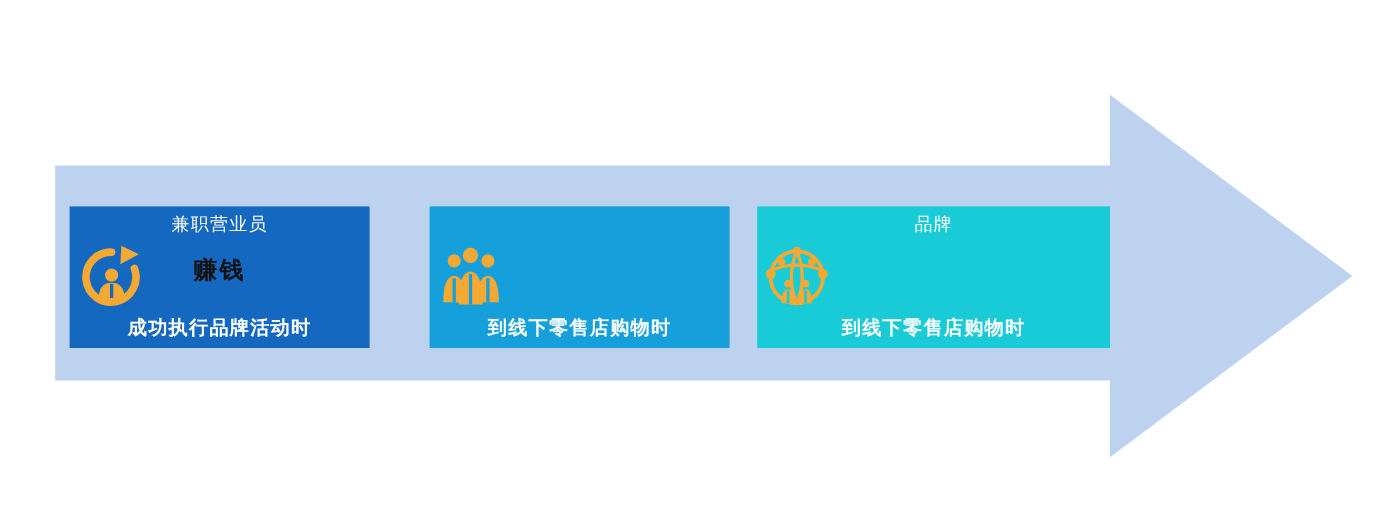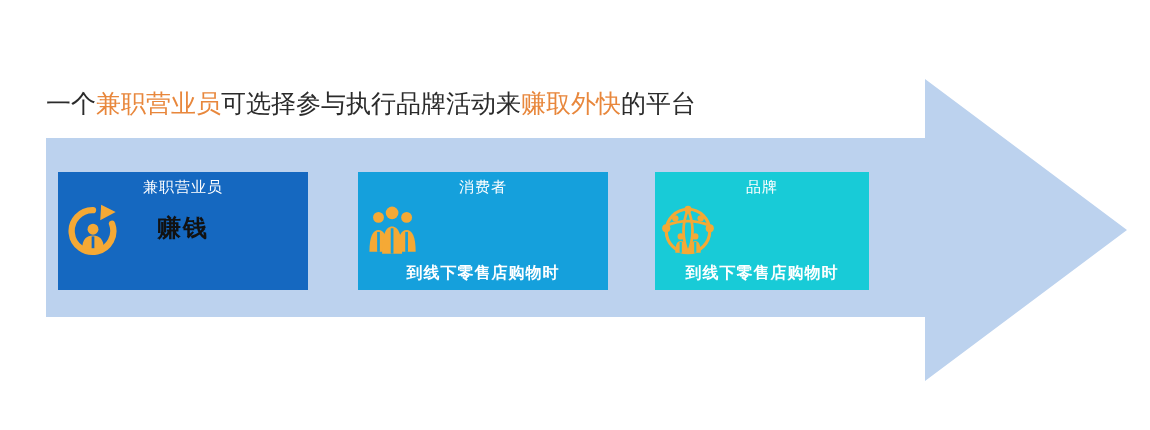--- a/index.html
+++ b/index.html
@@ -48,41 +48,41 @@
 
   
   .card {
     position: absolute;
     top: 172px;
     height: 118px;
     box-sizing: border-box;
   }
   .card-1 { left: 58px;  width: 250px; }
   .card-2 { left: 358px; width: 250px; }
-  .card-3 { left: 655px; width: 214px; }
+  .card-3 { left: 631px; width: 294px; }
 
   .card-header {
     position: absolute;
     top: 6px;
     left: 0;
     right: 0;
     text-align: center;
     font-size: 15px;
     color: #ffffff;
     font-family: "Liberation Sans", "DejaVu Sans", sans-serif;
     font-weight: normal;
     letter-spacing: 1px;
   }
   .card-main {
     position: absolute;
     top: 40px;
     left: 0;
     right: 0;
     text-align: center;
-    font-size: 24px;
+    font-size: 20px;
     color: #111111;
     font-weight: bold;
     letter-spacing: 2px;
     font-family: "Liberation Serif", "DejaVu Serif", serif;
   }
   .card-footer {
     position: absolute;
     bottom: 6px;
     left: 0;
     right: 0;
@@ -100,53 +100,50 @@
     width: 58px;
     height: 58px;
   }
   .card-3 .card-icon { left: 4px; top: 30px; }
 </style>
 </head>
 <body>
 
 <div id="canvas">
 
-  <div class="title">
-    <span>一个</span><span class="accent">兼职营业员</span><span>可选择参与执行品牌活动来</span><span class="accent">赚取外快</span><span>的平台</span>
-  </div>
 
   <svg class="arrow-svg" viewBox="0 0 1150 430">
     <polygon points="46,138 925,138 925,79 1127,230 925,381 925,317 46,317" fill="#bcd2ee"></polygon>
   </svg>
 
   <div class="card card-1" style="background:#1568c0">
     <svg class="card-icon" viewBox="0 0 64 64">
       <path d="M32 9 A23 23 0 1 0 53 24" fill="none" stroke="#f5a935" stroke-width="7" stroke-linecap="round"></path>
       <polygon points="41,3 57,11 40,20" fill="#f5a935"></polygon>
       <circle cx="32" cy="30" r="6" fill="#f5a935"></circle>
       <path d="M20 52 C20 41 25 37 32 37 C39 37 44 41 44 52 Z" fill="#f5a935"></path>
       <rect x="30.5" y="38" width="3" height="13" fill="#1568c0"></rect>
     </svg>
     <div class="card-header">兼职营业员</div>
     <div class="card-main">赚钱</div>
+    <div class="card-footer">成功执行品牌活动时</div>
   </div>
 
   <div class="card card-2" style="background:#15a0dc">
     <svg class="card-icon" viewBox="0 0 64 64">
       <circle cx="16" cy="17" r="6" fill="#f5a935"></circle>
       <path d="M6 55 C6 38 10 31 16 31 C22 31 26 38 26 55 Z" fill="#f5a935"></path>
       <circle cx="47" cy="17" r="6" fill="#f5a935"></circle>
       <path d="M37 55 C37 38 41 31 47 31 C53 31 57 38 57 55 Z" fill="#f5a935"></path>
       <circle cx="31" cy="12" r="7" fill="#f5a935"></circle>
       <path d="M20 57 C20 36 24 27 31 27 C38 27 42 36 42 57 Z" fill="#f5a935"></path>
       <rect x="14.5" y="33" width="3" height="22" fill="#15a0dc"></rect>
       <rect x="45.5" y="33" width="3" height="22" fill="#15a0dc"></rect>
       <rect x="29.5" y="29" width="3" height="28" fill="#15a0dc"></rect>
     </svg>
-    <div class="card-header">消费者</div>
     <div class="card-footer">到线下零售店购物时</div>
   </div>
 
   <div class="card card-3" style="background:#18cbd7">
     <svg class="card-icon" viewBox="0 0 64 64">
       <circle cx="32" cy="32" r="24" fill="none" stroke="#f5a935" stroke-width="3.5"></circle>
       <path d="M8 26 Q32 16 56 26" fill="none" stroke="#f5a935" stroke-width="3"></path>
       <path d="M32 8 Q22 32 32 56" fill="none" stroke="#f5a935" stroke-width="3"></path>
       <path d="M32 8 Q42 32 32 56" fill="none" stroke="#f5a935" stroke-width="3"></path>
       <circle cx="8" cy="29" r="4.5" fill="#f5a935"></circle>

